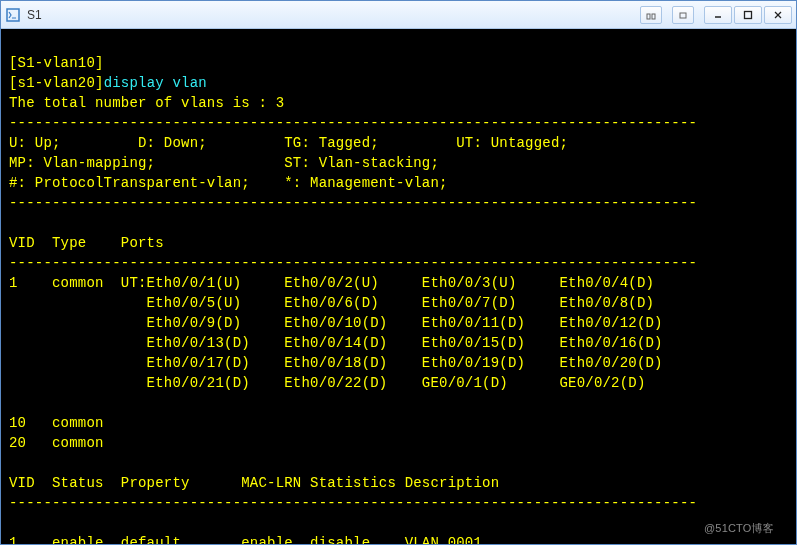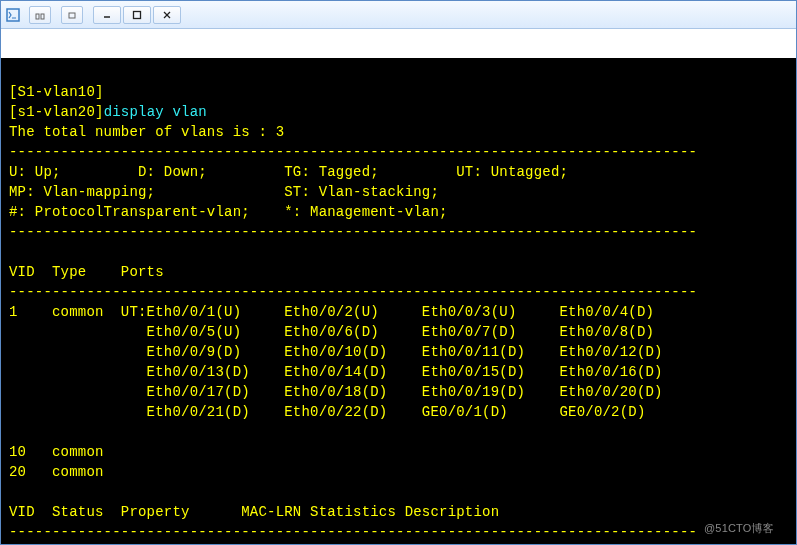--- a/index.html
+++ b/index.html
@@ -4,35 +4,36 @@
 <style>
   * { margin:0; padding:0; box-sizing:border-box; }
   html,body { width:797px; height:545px; font-family:"Courier New",monospace; font-size:14px; background:#d4e4f4; overflow:hidden; }
   .window { width:797px; height:545px; border:1px solid #5a8ac6; background:#fff; display:flex; flex-direction:column; }
   .titlebar { height:28px; background:linear-gradient(to bottom,#f4f9ff,#dbeafc); display:flex; align-items:center; padding:0 4px; border-bottom:1px solid #a9c5e6; font-family:"Segoe UI",Tahoma,sans-serif; font-size:12px; color:#333; }
   .title-icon { width:16px; height:16px; margin-right:6px; display:flex; align-items:center; justify-content:center; color:#3b7dc4; }
   .title-text { flex:1; }
   .win-btns { display:flex; gap:0; }
   .win-btn { width:28px; height:18px; border:1px solid #a9c5e6; background:linear-gradient(to bottom,#fdfdfe,#e6effb); margin-left:2px; display:flex; align-items:center; justify-content:center; font-family:Arial,sans-serif; font-size:10px; color:#444; cursor:pointer; border-radius:2px; }
   .win-btn.mid { width:22px; margin-right:8px; }
-  .terminal { flex:1; background:#000; color:#ffff00; padding:4px 8px 4px 8px; overflow:hidden; white-space:pre; line-height:20px; position:relative; letter-spacing:0.2px;margin-top:29px; }
+  .terminal { flex:1; background:#000; color:#ffff00; padding:4px 8px 4px 8px; overflow:hidden; white-space:pre; line-height:20px; position:relative; letter-spacing:0.2px; }
   .cyan { color:#33ebf2; }
   .watermark { position:absolute; bottom:6px; right:22px; color:#888; font-family:Arial,sans-serif; font-size:11px; }
 </style>
 </head>
 <body>
 
 <div class="window">
   <div class="titlebar">
     <span class="title-icon">
       <svg width="14" height="14" viewBox="0 0 14 14">
           <rect x="1" y="1" width="12" height="12" fill="none" stroke="#3b7dc4" stroke-width="1.5"></rect>
           <path d="M3 4l2 3-2 3M6 10h4" stroke="#3b7dc4" stroke-width="1.2" fill="none"></path>
         </svg>
     </span>
+    <span class="title-text">S1</span>
     <div class="win-btns">
       <div class="win-btn mid">
           <svg width="10" height="10" viewBox="0 0 10 10">
             <rect x="1" y="4" width="3" height="5" fill="none" stroke="#666"></rect>
             <rect x="6" y="4" width="3" height="5" fill="none" stroke="#666"></rect>
           </svg>
         </div>
       <div class="win-btn mid">
           <svg width="10" height="10" viewBox="0 0 10 10">
             <rect x="2" y="3" width="6" height="5" fill="none" stroke="#666"></rect>

